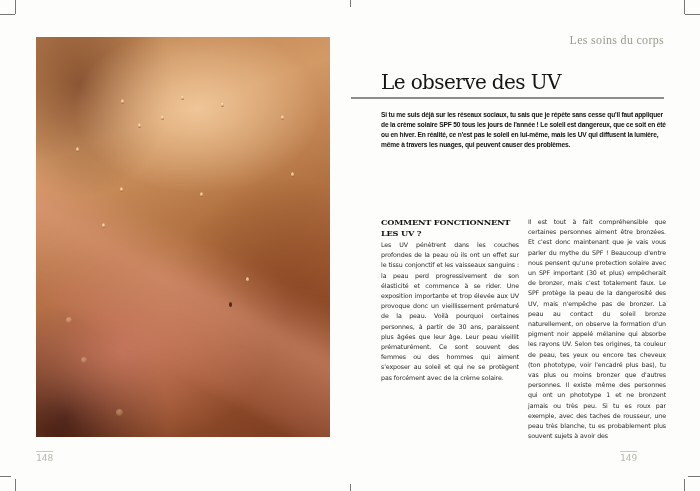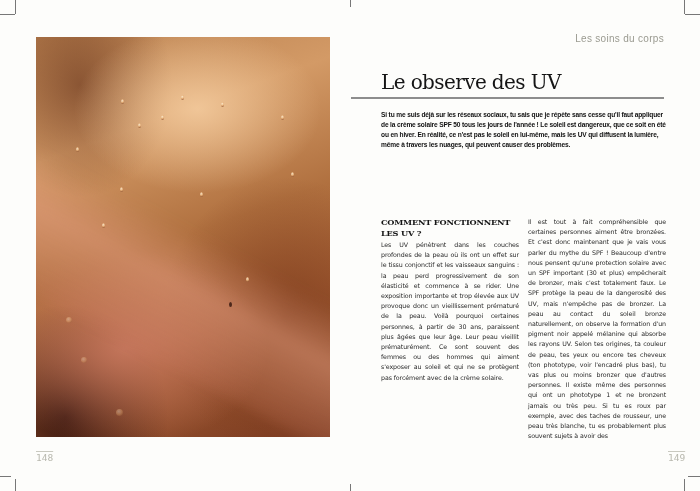--- a/index.html
+++ b/index.html
@@ -24,42 +24,42 @@
   }
   .photo .band {
     position:absolute; left:-60px; top:200px; width:420px; height:130px;
     background:linear-gradient(180deg, rgba(230,160,130,0) 0%, rgba(225,155,125,0.55) 40%, rgba(200,120,95,0.2) 100%);
     transform:rotate(28deg); filter:blur(6px);
   }
   .photo .drop { position:absolute; width:3px; height:5px; border-radius:50%;
     background:radial-gradient(circle at 40% 35%, #fff3dc 0%, #e8b27a 45%, #6b2e14 100%); opacity:0.85; }
 
   
-  .running-head { position:absolute; right:36px; top:33px; font-family:Liberation Sans, sans-serif;
-    font-size:10px; color:#9a9a90; letter-spacing:0.3px; }
+  .running-head { position:absolute; right:36px; top:33px; font-family:Liberation Serif, serif;
+    font-size:12px; color:#9a9a90; letter-spacing:0.3px; }
 
   .title { position:absolute; left:381px; top:70px; font-family:"DejaVu Serif", serif;
     font-size:20px; font-weight:400; color:#151515; letter-spacing:-0.6px; }
   .title-rule { position:absolute; left:351px; top:97px; width:313px; height:2px; background:#8d8d8d; }
 
   .lead { position:absolute; left:381px; top:110px; width:285px; font-family:"Liberation Sans", sans-serif;
     font-size:6.6px; font-weight:700; line-height:10px; color:#111; letter-spacing:-0.15px; }
 
   .col { position:absolute; top:217px; width:138px; }
   .col.left { left:381px; }
   .col.right { left:528px; }
   .col h2 { font-family:"DejaVu Serif", serif; font-size:8.2px; font-weight:700; line-height:10.5px;
     color:#151515; letter-spacing:-0.2px; text-transform:uppercase; margin-bottom:2px; }
   .col p { font-family:"DejaVu Sans", sans-serif; font-size:6.3px; line-height:10.2px; color:#2a2a2a;
     text-align:justify; hyphens:auto; letter-spacing:-0.1px; }
 
   .folio { position:absolute; top:452px; font-family:"DejaVu Sans Mono", monospace; font-size:9.5px;
     color:#b8b8ae; text-decoration:overline; text-decoration-color:#c9c9c0; }
   .folio.left { left:36px; }
-  .folio.right { left:668px;text-align:right; }
+  .folio.right { left:620px;text-align:right; }
 </style>
 </head>
 <body>
 
 <div class="spread">
 
   <div class="crop" style="left:0;top:14px;width:15px;height:1px;"></div>
   <div class="crop" style="left:15px;top:0;width:1px;height:14px;"></div>
   <div class="crop" style="left:350px;top:0;width:1px;height:7px;"></div>
   <div class="crop" style="left:684px;top:0;width:1px;height:14px;"></div>

